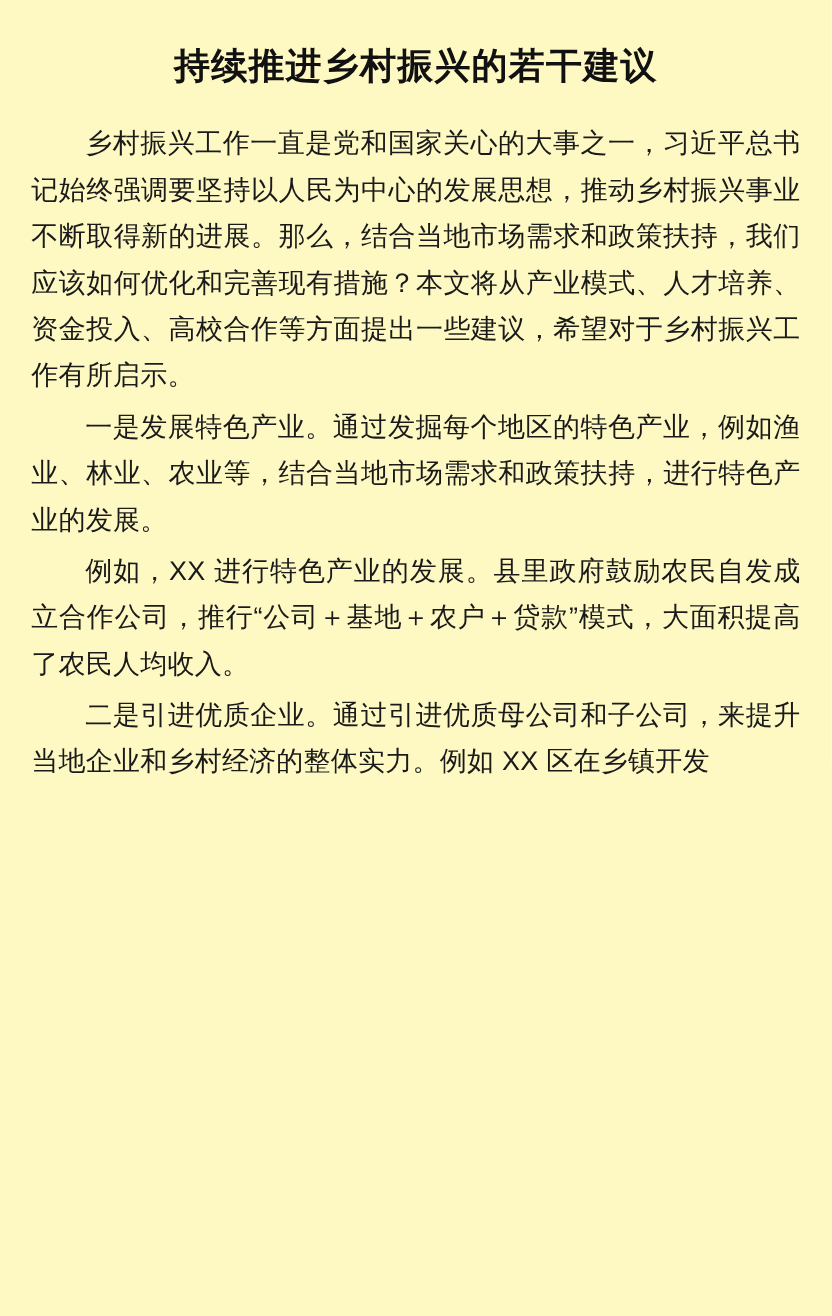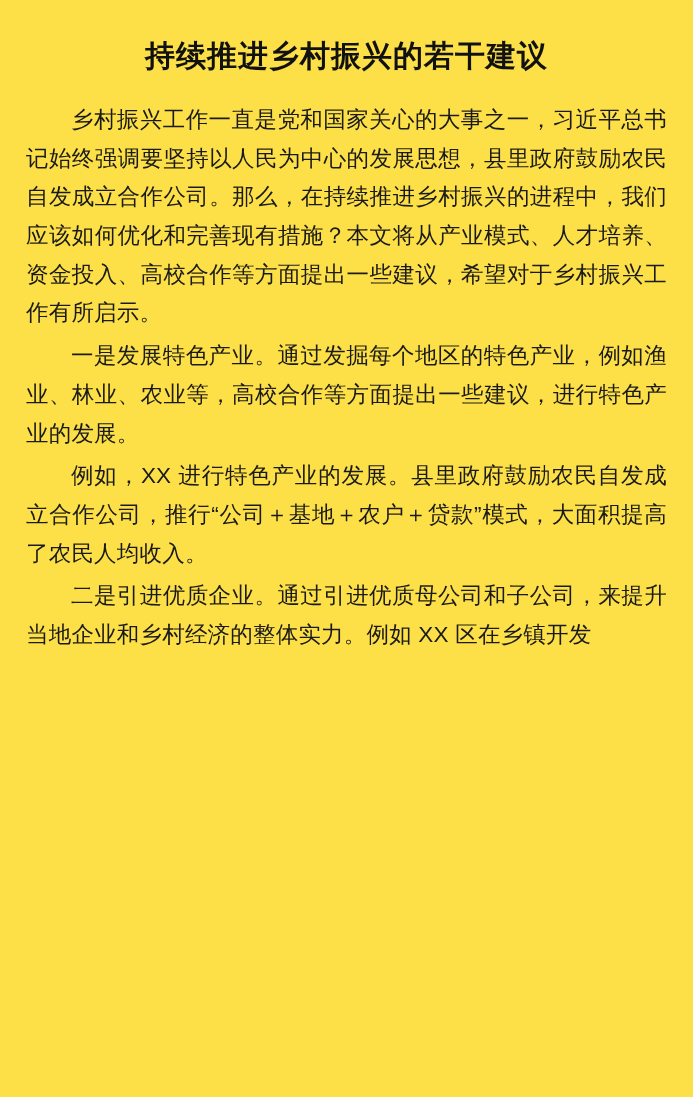--- a/index.html
+++ b/index.html
@@ -12,21 +12,21 @@
     height: 1097px;
     overflow: hidden;
     font-family: "Liberation Sans", "DejaVu Sans", sans-serif;
     color: #1a1a1a;
   }
   .page {
     width: 693px;
     height: 1097px;
     box-sizing: border-box;
     padding: 22px 26px 0 26px;
-    background: #fde047;
+    background: #fef9c3;
   }
   .doc-title {
     text-align: center;
     font-size: 30px;
     font-weight: bold;
     letter-spacing: 1px;
     color: #111111;
     margin: 14px 0 26px 0;
     line-height: 1.3;
   }
@@ -52,22 +52,22 @@
   .heading .num {
     margin-right: 0.6em;
   }
 </style>
 </head>
 <body>
 
 <div class="page">
   <h1 class="doc-title">持续推进乡村振兴的若干建议</h1>
 
-  <p class="para">乡村振兴工作一直是党和国家关心的大事之一，习近平总书记始终强调要坚持以人民为中心的发展思想，县里政府鼓励农民自发成立合作公司。那么，在持续推进乡村振兴的进程中，我们应该如何优化和完善现有措施？本文将从产业模式、人才培养、资金投入、高校合作等方面提出一些建议，希望对于乡村振兴工作有所启示。</p>
+  <p class="para">乡村振兴工作一直是党和国家关心的大事之一，习近平总书记始终强调要坚持以人民为中心的发展思想，推动乡村振兴事业不断取得新的进展。那么，结合当地市场需求和政策扶持，我们应该如何优化和完善现有措施？本文将从产业模式、人才培养、资金投入、高校合作等方面提出一些建议，希望对于乡村振兴工作有所启示。</p>
 
 
 
-  <p class="para">一是发展特色产业。通过发掘每个地区的特色产业，例如渔业、林业、农业等，高校合作等方面提出一些建议，进行特色产业的发展。</p>
+  <p class="para">一是发展特色产业。通过发掘每个地区的特色产业，例如渔业、林业、农业等，结合当地市场需求和政策扶持，进行特色产业的发展。</p>
 
   <p class="para">例如，XX 进行特色产业的发展。县里政府鼓励农民自发成立合作公司，推行“公司＋基地＋农户＋贷款”模式，大面积提高了农民人均收入。</p>
 
   <p class="para">二是引进优质企业。通过引进优质母公司和子公司，来提升当地企业和乡村经济的整体实力。例如 XX 区在乡镇开发</p>
 </div>
 
 </body></html>

